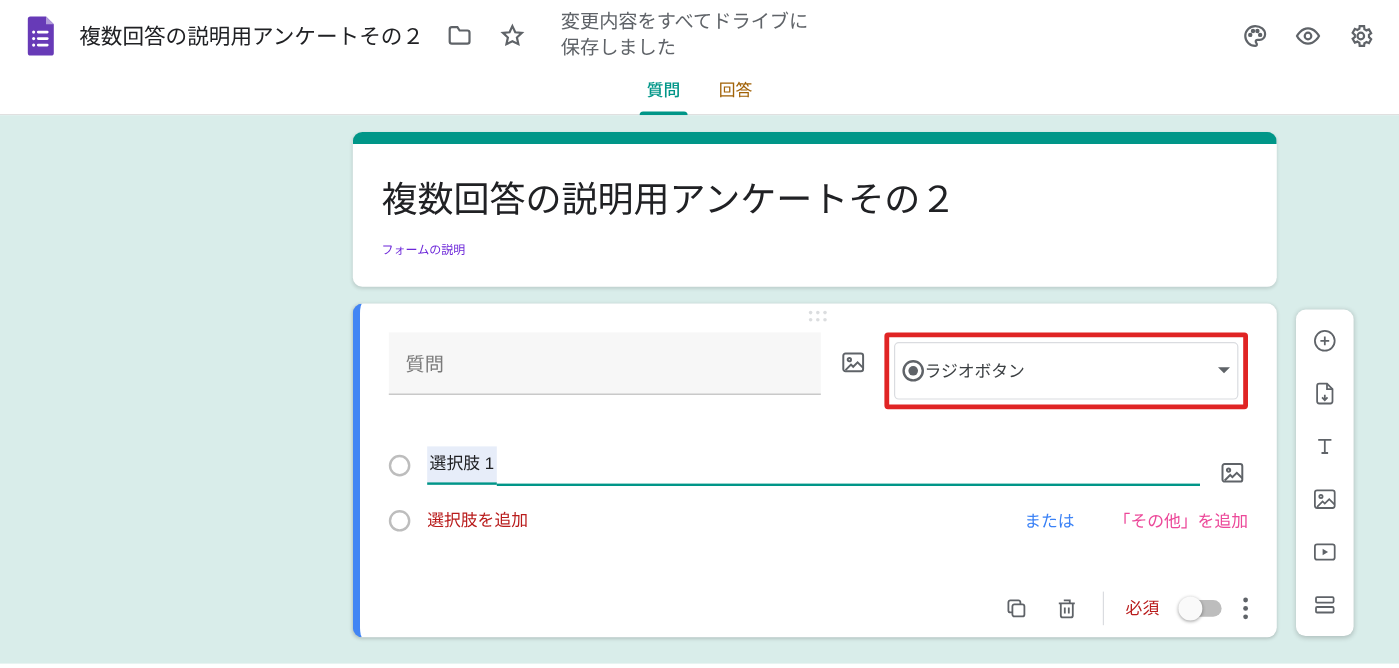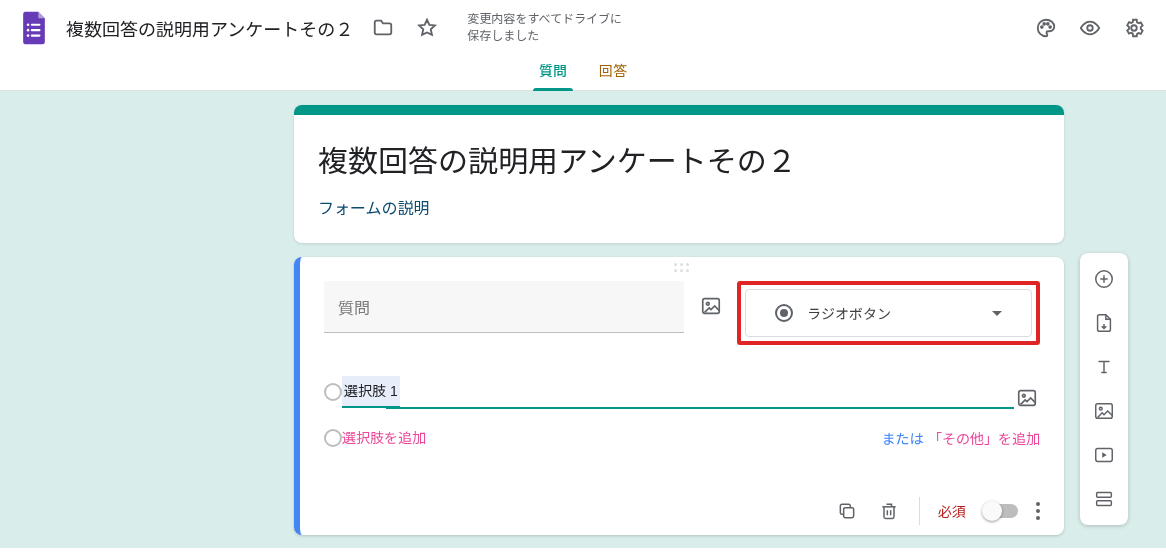--- a/index.html
+++ b/index.html
@@ -35,21 +35,21 @@
   .hdr-icon-btn {
     width: 36px; height: 36px;
     border-radius: 50%;
     display:flex; align-items:center; justify-content:center;
     color:#5f6368;
     cursor:pointer;
   }
   .hdr-icon-btn svg { width:22px; height:22px; fill:none; stroke:#5f6368; stroke-width:2; }
 
   .save-status {
-    font-size: 12px;
+    font-size: 16px;
     color:#5f6368;
     line-height:1.4;
     margin-left: 14px;
   }
   .header-spacer { flex:1; }
 
   
   .tabs {
     display:flex;
     justify-content:center;
@@ -97,22 +97,22 @@
     padding: 22px 24px 24px 24px;
     box-shadow: 0 1px 3px rgba(0,0,0,0.12);
   }
   .title-card h1{
     font-size:30px;
     font-weight:400;
     color:#202124;
     margin-bottom:14px;
   }
   .title-card .desc{
-    font-size:16px;
-    color:#0c4a6e;
+    font-size:10px;
+    color:#6d28d9;
   }
 
   
   .q-card {
     margin-top:14px;
     background:#fff;
     border-radius:8px;
     border-left:6px solid #4285f4;
     box-shadow: 0 1px 3px rgba(0,0,0,0.18);
     padding:18px 24px 10px 24px;
@@ -161,41 +161,40 @@
     padding:4px;
     margin-left:auto;
     width: 310px;
   }
   .type-select{
     height:48px;
     border:1px solid #dadce0;
     border-radius:4px;
     display:flex;
     align-items:center;
-    padding:0 29px;
-    gap:14px;
+    padding:0 6px;
     cursor:pointer;
     justify-content:flex-end;
   }
   .type-select .radio-ico{
     width:18px;height:18px;border:2px solid #5f6368;border-radius:50%;
     display:flex;align-items:center;justify-content:center;
   }
   .type-select .radio-ico::after{
     content:"";width:8px;height:8px;background:#5f6368;border-radius:50%;
   }
   .type-select .label{ font-size:14px; color:#3c4043; flex:1;}
   .type-select .caret{
     width:0;height:0;border-left:5px solid transparent;border-right:5px solid transparent;
     border-top:5px solid #5f6368;
   }
 
   .options{ margin-top:22px; }
   .opt-row{
-    display:flex; align-items:center; 
+    display:flex; align-items:center; gap:14px;
     padding:6px 0;
   }
   .opt-radio{
     width:18px;height:18px;border:2px solid #bdbdbd;border-radius:50%;
     flex-shrink:0;
   }
   .opt-text{
     flex:1;
     font-size:14px;
     padding:4px 0 6px 0;
@@ -215,21 +214,21 @@
     align-self:flex-end;
     margin-bottom:2px;
     margin-left:-14px;
   }
   .opt-img-btn{
     margin-left:auto;
     cursor:pointer;
     color:#5f6368;
   }
   .add-row .placeholder{
-    color:#ec4899;
+    color:#b91c1c;
   }
   .or-text{ color:#3b82f6; font-size:14px; }
   .add-other{ color:#ec4899; font-size:14px; cursor:pointer; }
 
   .q-footer{
     display:flex;
     align-items:center;
     justify-content:flex-end;
     gap:18px;
     margin-top:30px;

